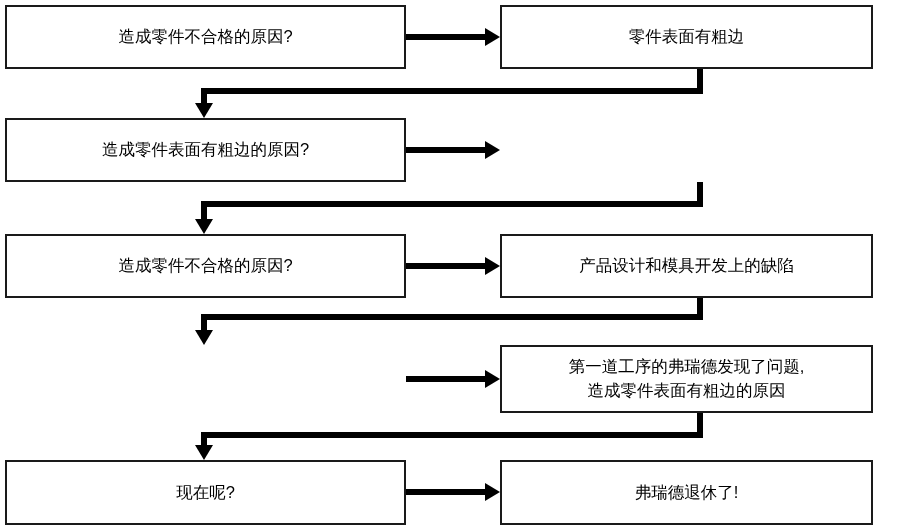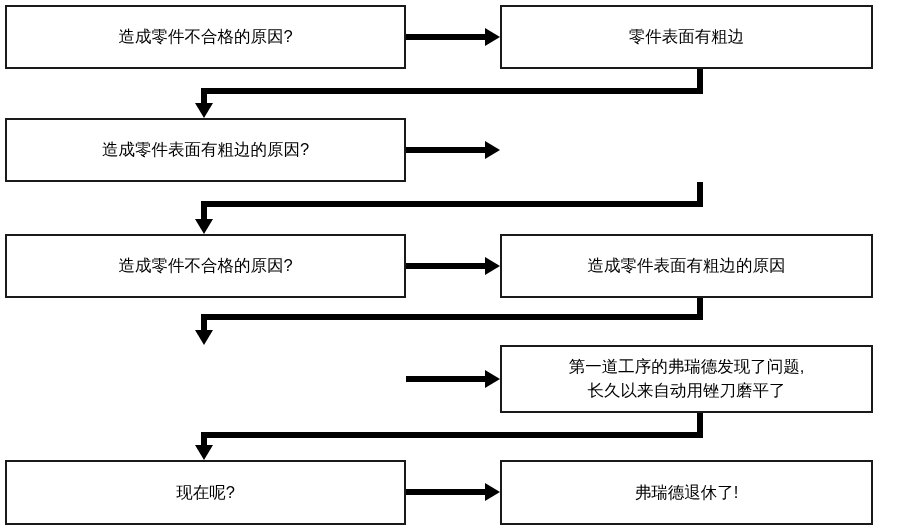--- a/index.html
+++ b/index.html
@@ -114,34 +114,34 @@
     <div class="head" style="left:79px;"></div>
   </div>
   <div class="fb-connector">
     <div class="seg-v-right" style="left:697px; top:182px; height:25px;"></div>
     <div class="seg-h" style="left:201px; top:201px; width:502px;"></div>
     <div class="seg-v-left" style="left:201px; top:201px; height:18px;"></div>
     <div class="head-down" style="left:195px; top:219px;"></div>
   </div>
 
   <div class="node col-left row3">造成零件不合格的原因?</div>
-  <div class="node col-right row3">造成零件表面有粗边的原因</div>
+  <div class="node col-right row3">产品设计和模具开发上的缺陷</div>
   <div class="h-connector" style="left:406px; top:266px; width:94px;">
     <div class="shaft" style="width:79px;"></div>
     <div class="head" style="left:79px;"></div>
   </div>
   <div class="fb-connector">
     <div class="seg-v-right" style="left:697px; top:298px; height:22px;"></div>
     <div class="seg-h" style="left:201px; top:314px; width:502px;"></div>
     <div class="seg-v-left" style="left:201px; top:314px; height:16px;"></div>
     <div class="head-down" style="left:195px; top:330px;"></div>
   </div>
 
   <div class="node col-right row4">第一道工序的弗瑞德发现了问题,
-长久以来自动用锉刀磨平了</div>
+造成零件表面有粗边的原因</div>
   <div class="h-connector" style="left:406px; top:379px; width:94px;">
     <div class="shaft" style="width:79px;"></div>
     <div class="head" style="left:79px;"></div>
   </div>
   <div class="fb-connector">
     <div class="seg-v-right" style="left:697px; top:413px; height:25px;"></div>
     <div class="seg-h" style="left:201px; top:432px; width:502px;"></div>
     <div class="seg-v-left" style="left:201px; top:432px; height:13px;"></div>
     <div class="head-down" style="left:195px; top:445px;"></div>
   </div>

